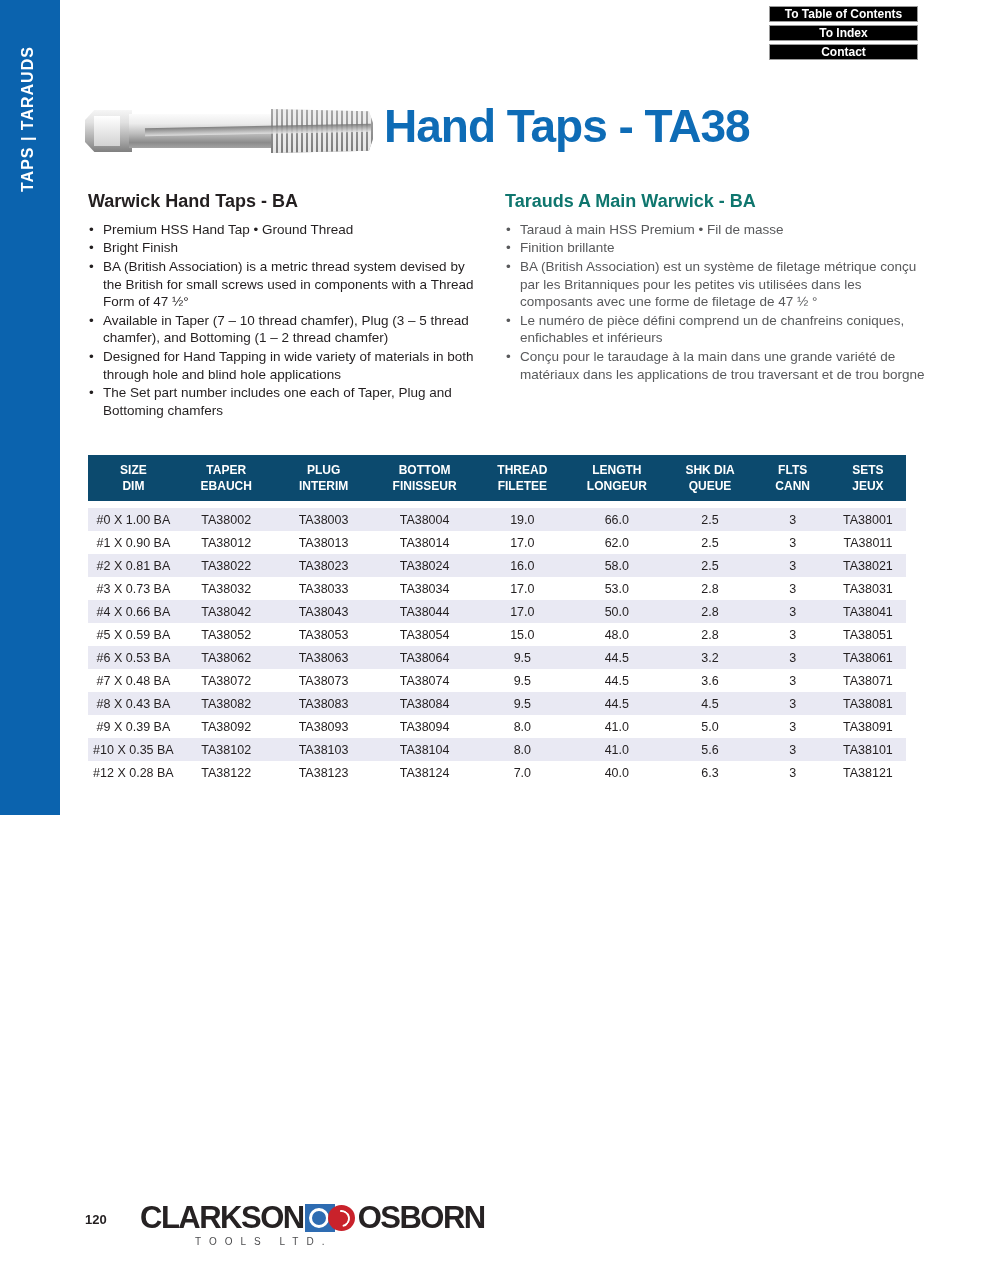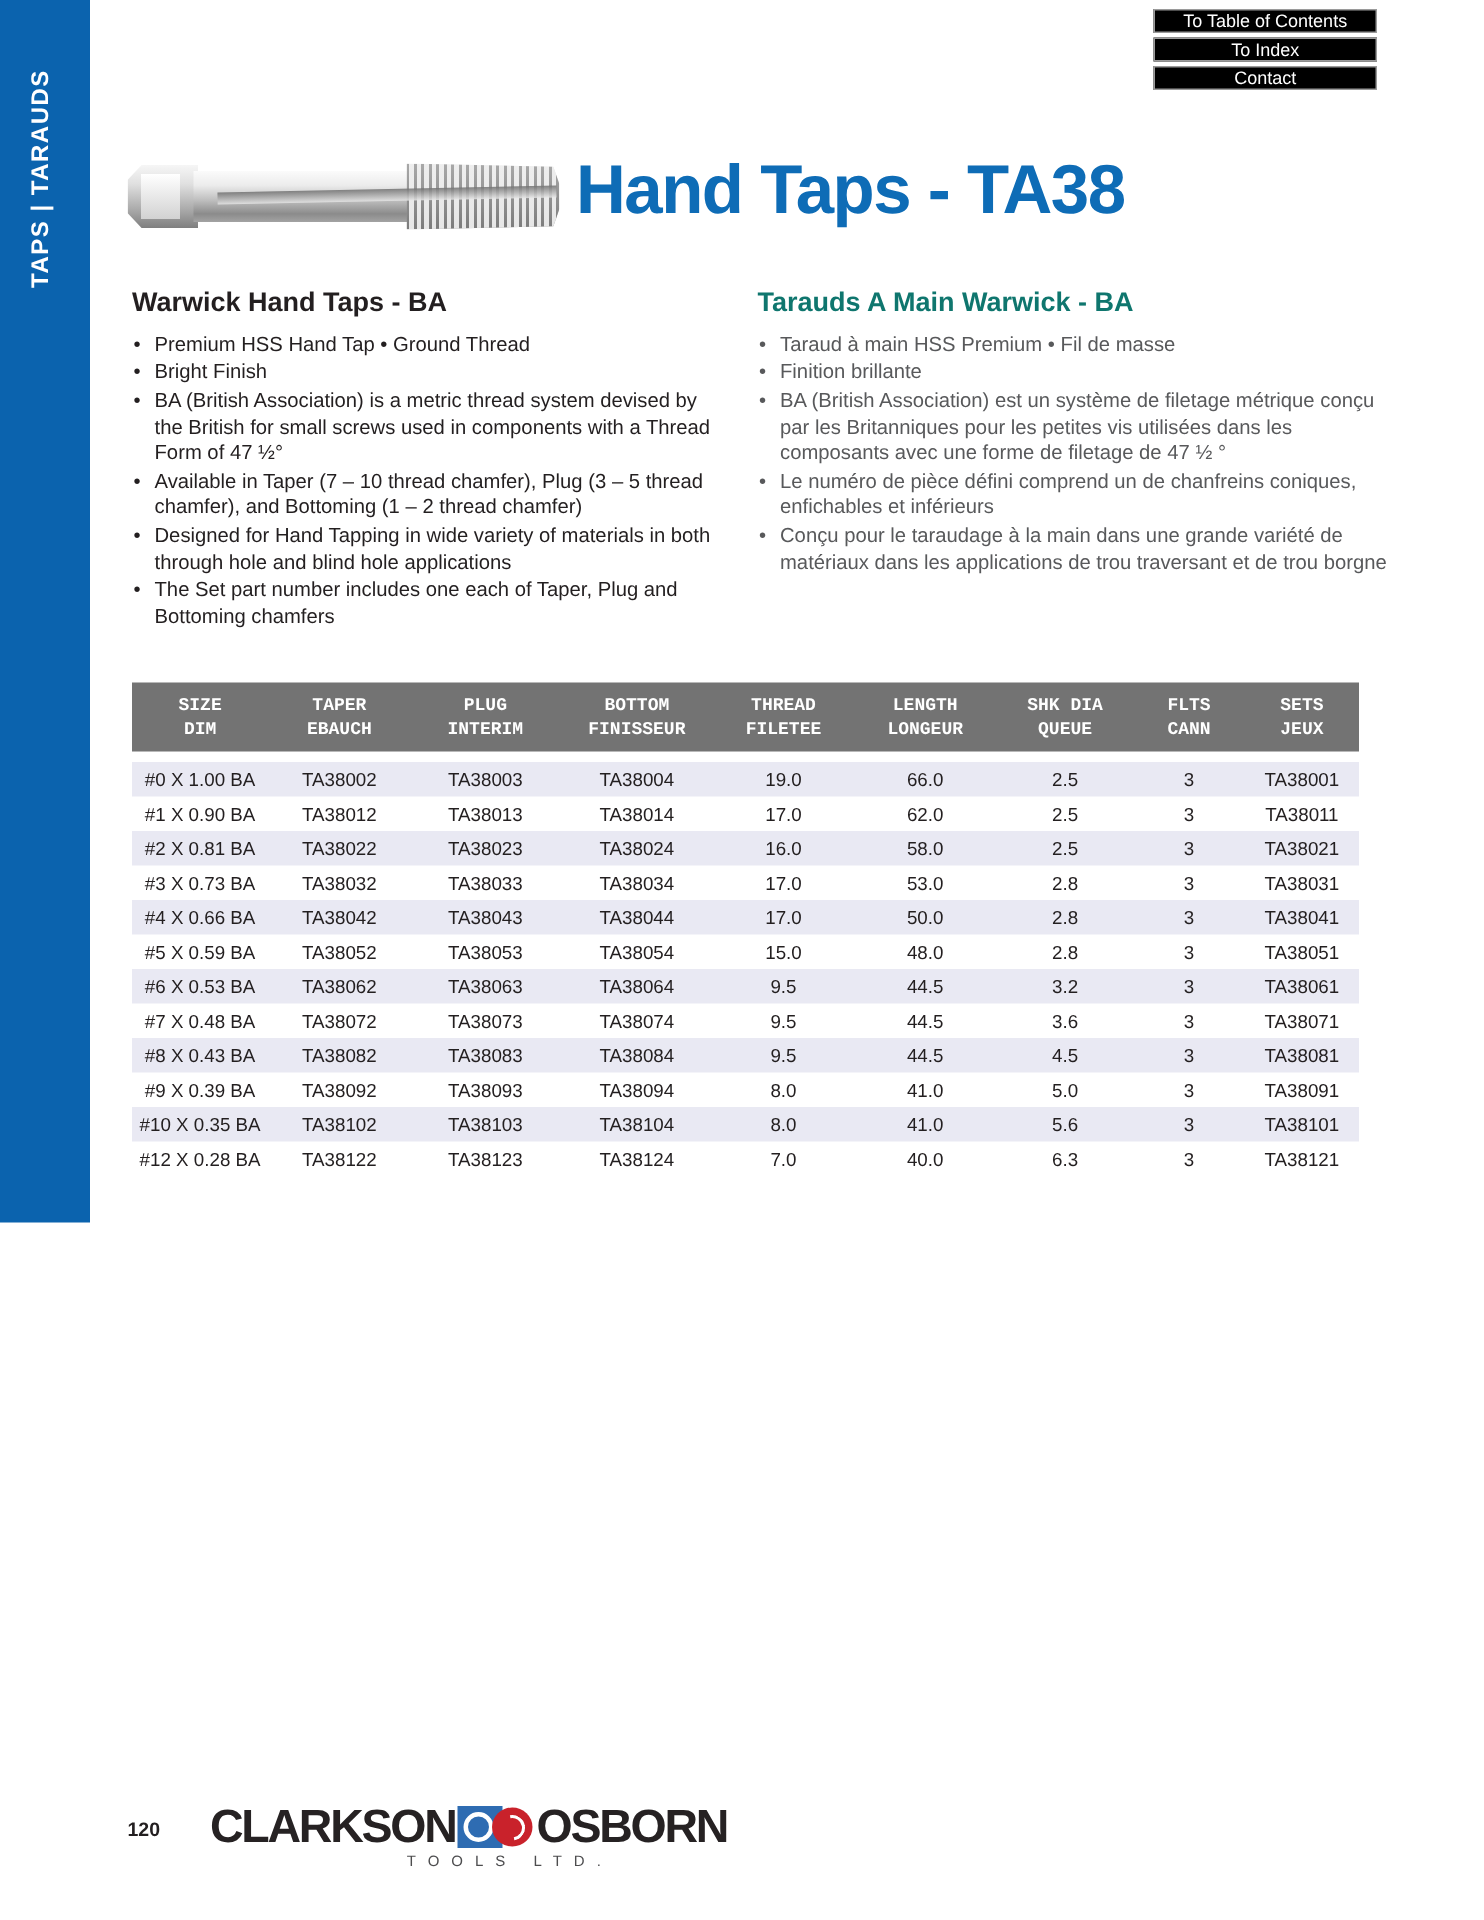--- a/index.html
+++ b/index.html
@@ -15,21 +15,21 @@
   .sidebar-label {
     position:absolute; top:192px; left:19px;
     transform-origin:0 0; transform:rotate(-90deg);
     white-space:nowrap; color:#ffffff; font-weight:bold; font-size:16px; letter-spacing:1px;
   }
 
   
   .nav { position:absolute; top:6px; right:71px; width:149px; display:flex; flex-direction:column; gap:3px; }
   .nav-btn {
     height:16px; background:#000000; color:#ffffff; border:1px solid #9a9a9a;
-    font-family:inherit; font-weight:normal; font-size:12px; line-height:13px; padding:0;
+    font-family:inherit; font-weight:bold; font-size:12px; line-height:13px; padding:0;
     text-align:center; cursor:pointer;
   }
 
   
   .tap-img { position:absolute; left:85px; top:97px; width:288px; height:68px; }
   .tap-head {
     position:absolute; left:0; top:13px; width:47px; height:42px;
     background:linear-gradient(180deg,#f6f6f6 0%,#e0e0e0 30%,#ababab 70%,#7f7f7f 100%);
     clip-path:polygon(20% 0,100% 0,100% 100%,20% 100%,0 76%,0 24%);
   }
@@ -66,21 +66,21 @@
   .col-en h2 { color:#231f20; }
   .col-fr h2 { color:#0f766e; }
   .col ul { list-style:none; margin:0; padding:0; }
   .col li { position:relative; padding-left:15px; font-size:13.5px; line-height:17.6px; margin-bottom:1px; }
   .col li::before { content:"\2022"; position:absolute; left:1px; }
   .col-en li { color:#231f20; }
   .col-fr li { color:#58595b; }
 
   
   .ptable { position:absolute; left:88px; top:455px; width:818px; }
-  .thead { display:flex; background:#737373; color:#ffffff; height:46px; align-items:center;font-family:Liberation Mono, monospace; }
+  .thead { display:flex; background:#0c4a6e; color:#ffffff; height:46px; align-items:center; }
   .th { display:flex; flex-direction:column; justify-content:center; text-align:center;
         font-weight:bold; font-size:12px; line-height:16px; }
   .tbody { margin-top:7px; }
   .tr { display:flex; height:23px; align-items:center; }
   .tr:nth-child(odd) { background:#e9e9f3; }
   .td { text-align:center; font-size:12.5px; color:#231f20; }
   .c0{width:11.1%}.c1{width:11.6%}.c2{width:12.2%}.c3{width:12.5%}.c4{width:11.4%}
   .c5{width:11.7%}.c6{width:11.1%}.c7{width:9.1%}.c8{width:9.3%}
 
   
@@ -89,21 +89,21 @@
   .logo-row { display:flex; align-items:center; }
   .brand { font-size:31px; font-weight:bold; color:#262223; letter-spacing:-1.5px; line-height:30px; }
   .logo-icon { position:relative; width:52px; height:30px; margin:0 1px; }
   .logo-blue { position:absolute; left:0; top:1px; width:30px; height:28px; background:#2e6cb2; }
   .logo-blue::before { content:""; position:absolute; left:4px; top:4px; width:14px; height:14px;
     border:3px solid #ffffff; border-radius:50%; }
   .logo-red { position:absolute; left:23px; top:2px; width:27px; height:26px; background:#c9222b; border-radius:50%; }
   .logo-red::before { content:""; position:absolute; left:5px; top:5px; width:13px; height:13px;
     border:2px solid #ffffff; border-left-color:transparent; border-bottom-color:transparent;
     border-radius:50%; transform:rotate(35deg); }
-  .logo-sub { margin-top:3px; text-align:center; font-size:10px; letter-spacing:8px;
+  .logo-sub { margin-top:3px; font-size:10px; letter-spacing:8px;
     color:#4d4d4f; padding-left:55px; }
 </style>
 </head>
 <body>
 
 <div class="page">
 
   <div class="sidebar">
     <span class="sidebar-label">TAPS | TARAUDS</span>
   </div>

